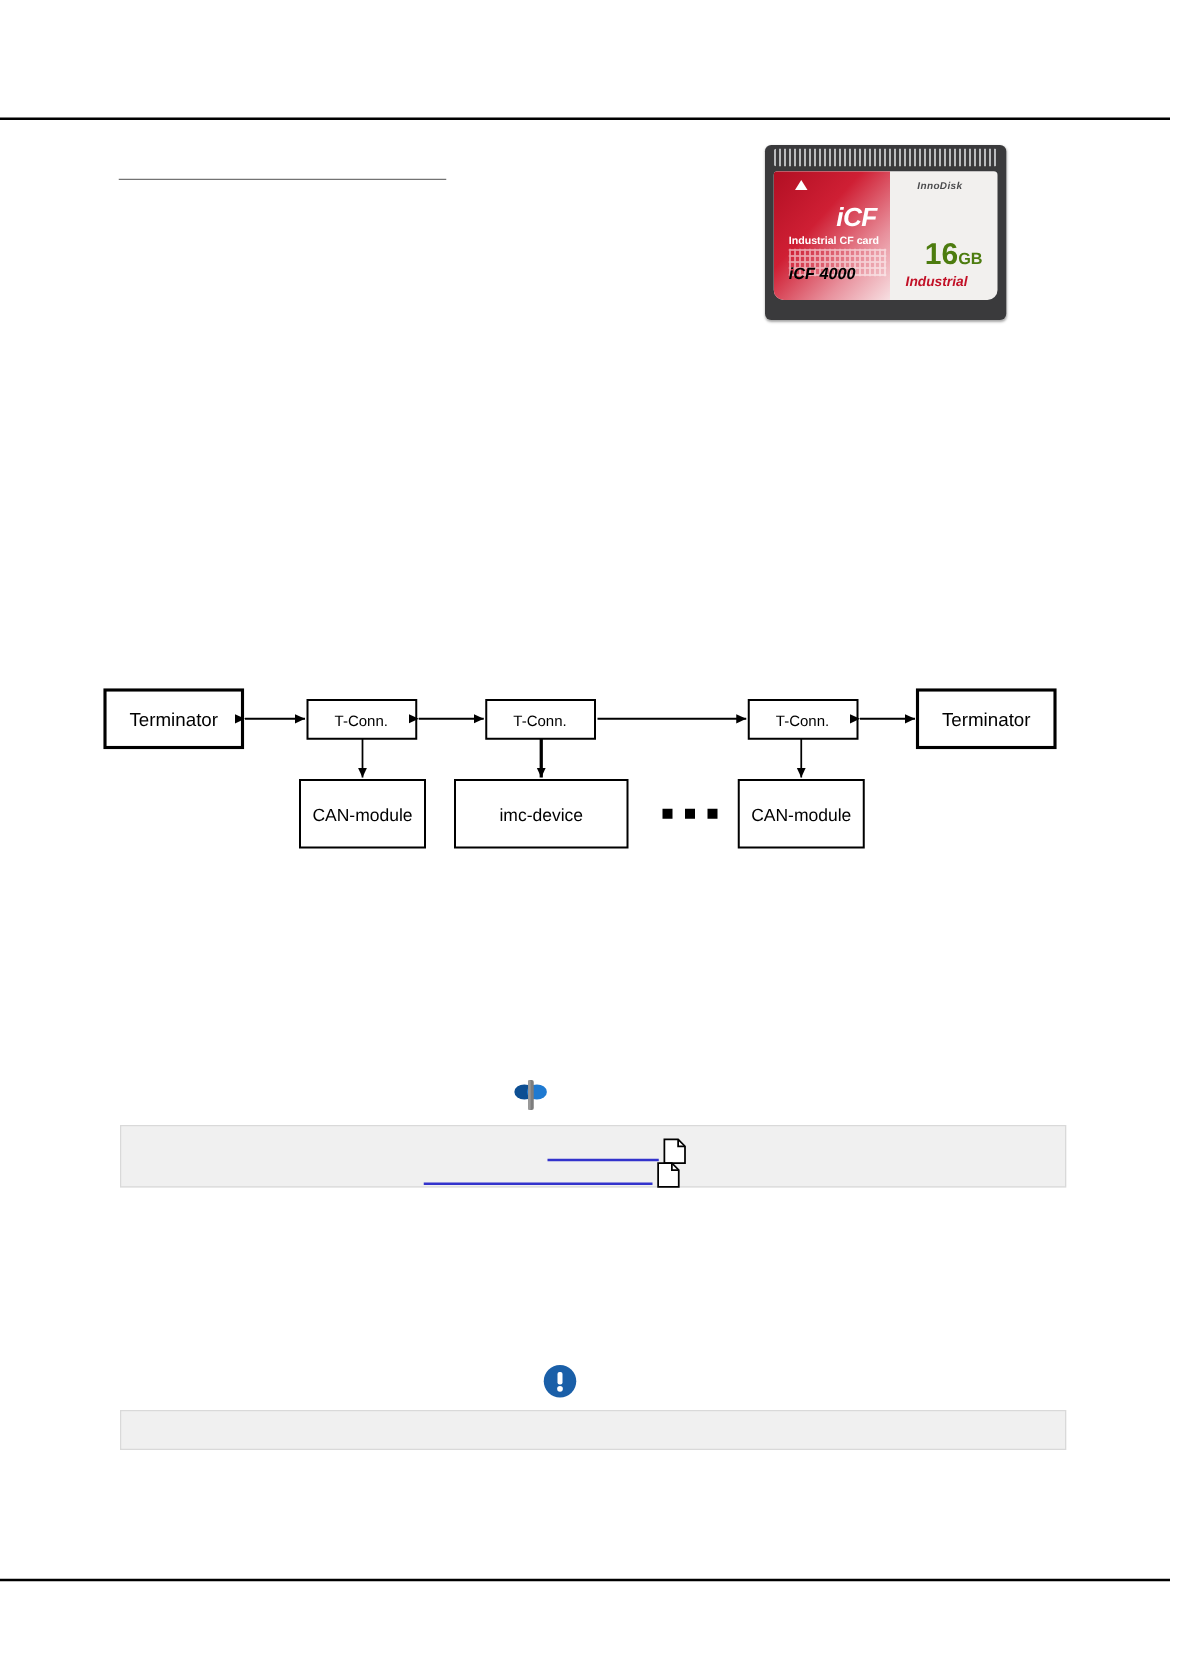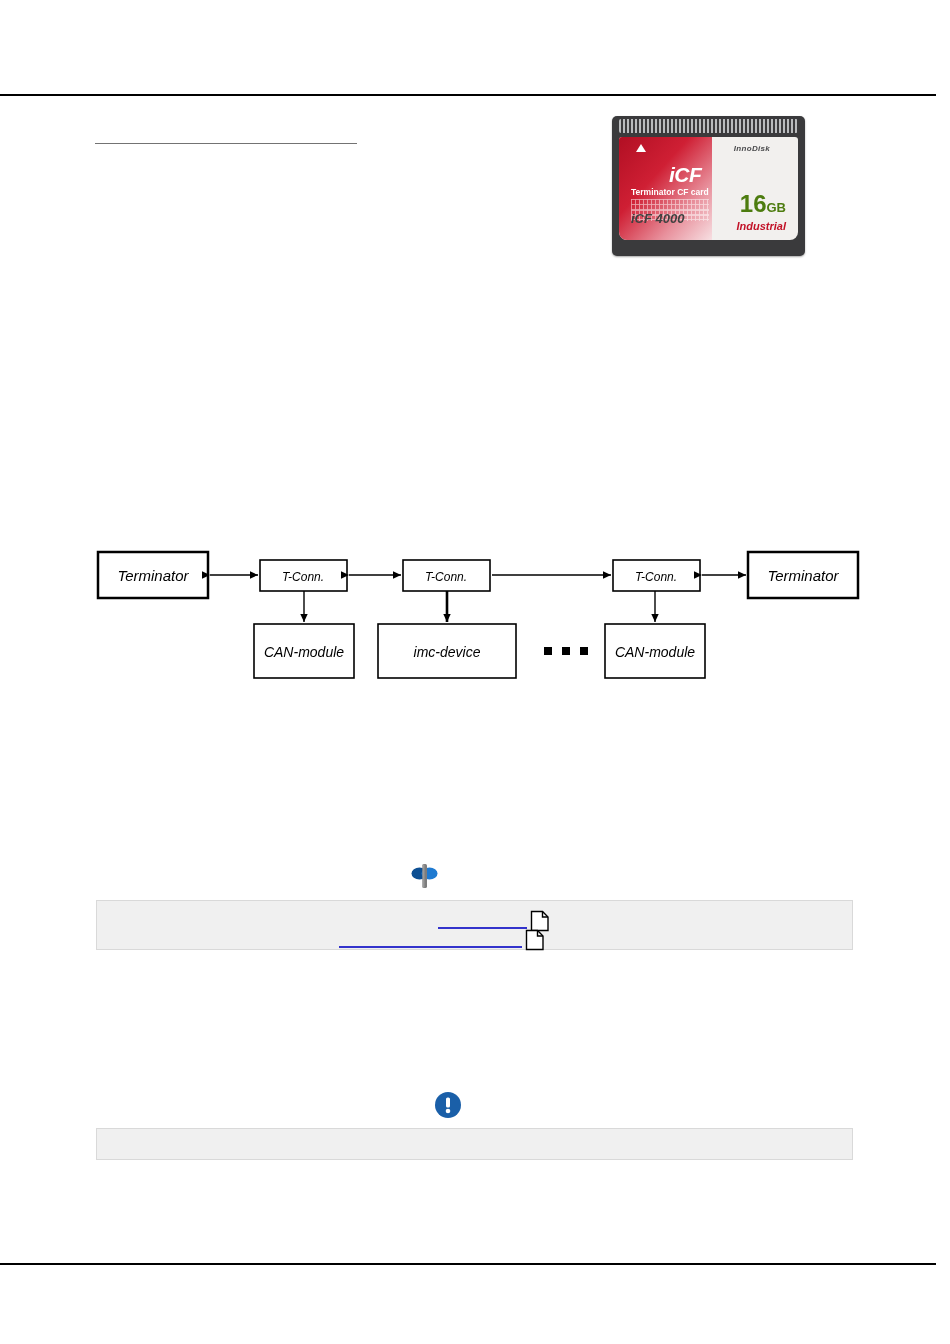--- a/index.html
+++ b/index.html
@@ -168,21 +168,21 @@
         rgba(255,255,255,.85) 0 1.5px, transparent 1.5px 5px);
     opacity: .55;
   }
   .cf-card .cf-model {
     position: absolute;
     left: 12px;
     bottom: 14px;
     font-size: 13px;
     font-weight: bold;
     font-style: italic;
-    color: #404040;
+    color: #000000;
     white-space: nowrap;
   }
   .cf-card .cf-brand {
     position: absolute;
     right: 28px;
     top: 7px;
     font-size: 8px;
     font-style: italic;
     font-weight: bold;
     color: #4b4b4d;
@@ -194,37 +194,36 @@
     bottom: 24px;
     font-size: 24px;
     font-weight: bold;
     color: #4d7c0f;
     white-space: nowrap;
     line-height: 1;
   }
   .cf-card .cf-cap small { font-size: 13px; }
   .cf-card .cf-ind {
     position: absolute;
-    right: 12px;
+    right: 24px;
     bottom: 8px;
     font-size: 11px;
     font-weight: bold;
     font-style: italic;
     color: #c21127;
     white-space: nowrap;
   }
 
   
   .diagram {
     position: absolute;
-    left: 92px;
+    left: 78px;
     top: 540px;
     width: 790px;
     height: 155px;
-    font-style: italic;
   }
   .diagram svg { display: block; }
 
   
   .note-icon {
     position: absolute;
   }
   .note-box {
     position: absolute;
     left: 96px;
@@ -272,21 +271,21 @@
   <div class="body-text wide" style="top:730px;"></div>
 
   <div class="cf-card">
     <div class="cf-body">
       <div class="cf-pins"></div>
       <div class="cf-label">
         <div class="cf-red"></div>
         <div class="cf-arrow"></div>
         <div class="cf-dots"></div>
         <div class="cf-icf">iCF</div>
-        <div class="cf-sub">Terminator CF card</div>
+        <div class="cf-sub">Industrial CF card</div>
         <div class="cf-model">iCF 4000</div>
         <div class="cf-brand">InnoDisk</div>
         <div class="cf-cap"><span>16</span><small>GB</small></div>
         <div class="cf-ind">Industrial</div>
       </div>
     </div>
   </div>
 
   <div class="diagram">
     <svg width="790" height="155" viewBox="0 0 790 155" xmlns="http://www.w3.org/2000/svg">

